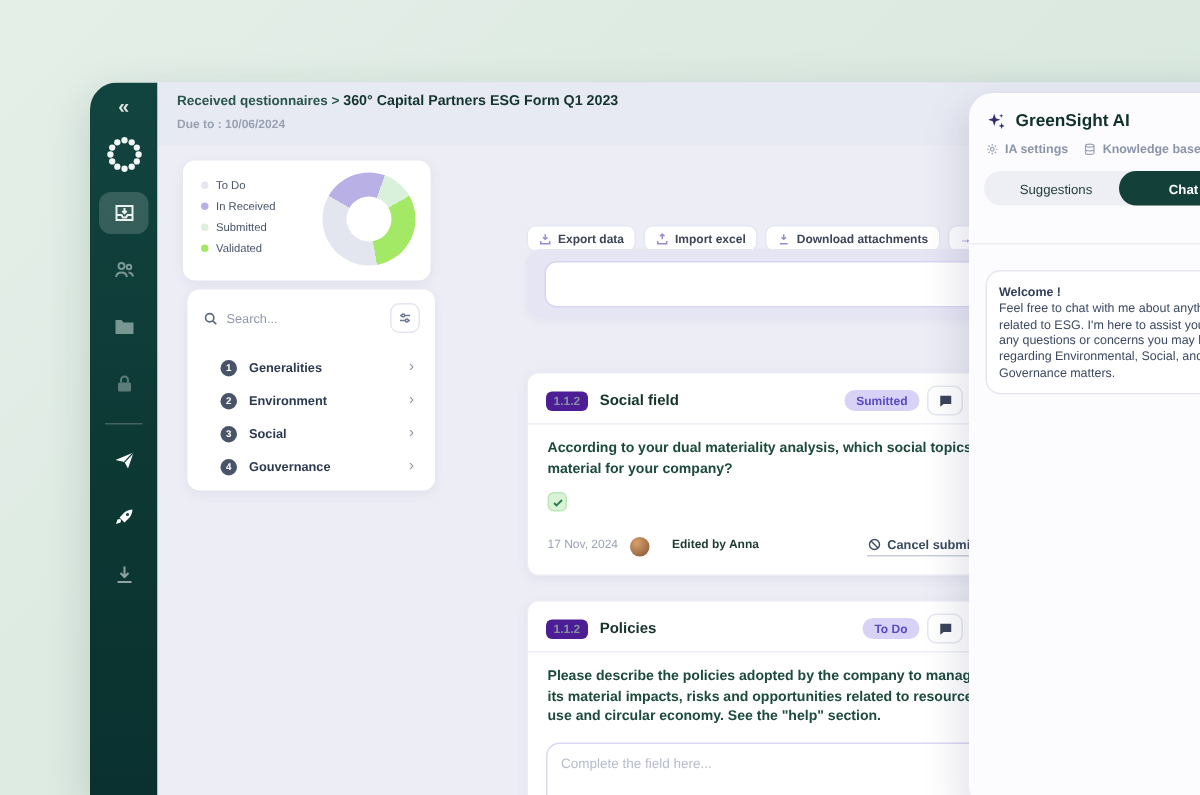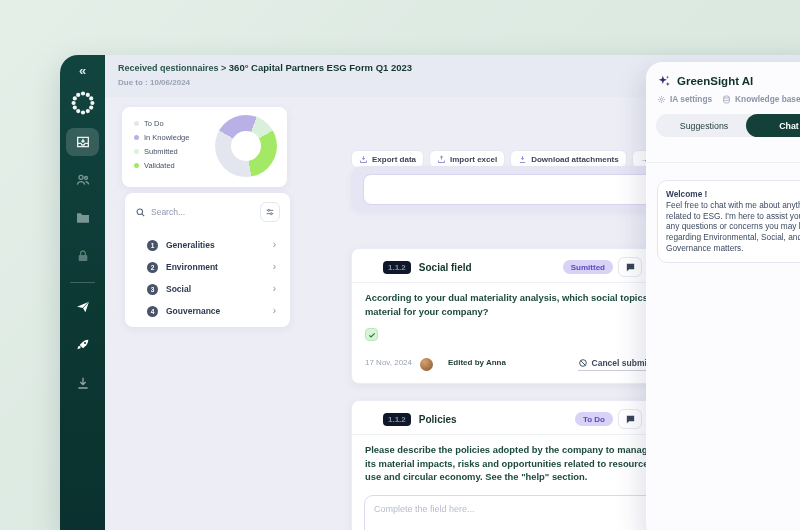--- a/index.html
+++ b/index.html
@@ -73,21 +73,21 @@
   .partial { left:246px; top:69px; width:331px; height:46px; background:#e5e5f4; border-radius:10px;
              position:absolute; box-shadow:0 2px 6px rgba(70,70,130,.05); }
   .partial .answerbox { position:absolute; left:12px; top:8px; right:12px; height:31px; background:#fff;
              border:1px solid #d9d4f1; border-radius:8px; }
 
   
   .qcard { left:246px; width:331px; border:1px solid #ececf6; }
   .social { top:151px; height:136px; }
   .policies { top:303px; height:192px; }
   .qhead { position:absolute; left:12px; right:10px; top:8px; height:20px; display:flex; align-items:center; }
-  .qcode { background:#0f172a; color:#8791a3; font-size:8px; font-weight:600; padding:2px 5px; border-radius:4px;margin-left:19px; }
+  .qcode { background:#4c1d95; color:#8791a3; font-size:8px; font-weight:600; padding:2px 5px; border-radius:4px; }
   .qtitle { margin-left:8px; font-size:10px; font-weight:800; color:#15332c; }
   .qstatus { margin-left:auto; background:#d9d2f7; color:#584ac1; font-size:8px; font-weight:700;
              padding:2.5px 8px; border-radius:9px; }
   .iconbtn { width:24px; height:20px; border:1px solid #e5e7f1; border-radius:6px; background:#fff;
              display:flex; align-items:center; justify-content:center; margin-left:5px; cursor:pointer; }
   .qdiv { position:absolute; left:0; right:0; top:33px; height:1px; background:#eef0f6; }
   .question { position:absolute; left:13px; top:42px; width:300px; font-size:9.4px; font-weight:bold;
               color:#1d4a3e; line-height:13.5px; }
   .opt { position:absolute; left:13px; display:flex; align-items:center; gap:8px; }
   .chk { width:13px; height:13px; border-radius:4px; background:#d8f3d5; border:1px solid #bce8b8;
@@ -206,21 +206,21 @@
   <div class="content">
 
     <div class="card overview">
       <div class="legend">
         <div class="lg-row">
           <span class="lg-dot" style="background: rgb(228, 230, 239);"></span>
           <span class="lg-lab">To Do</span>
         </div>
         <div class="lg-row">
           <span class="lg-dot" style="background: rgb(185, 177, 230);"></span>
-          <span class="lg-lab">In Knowledge</span>
+          <span class="lg-lab">In Received</span>
         </div>
         <div class="lg-row">
           <span class="lg-dot" style="background: rgb(217, 241, 218);"></span>
           <span class="lg-lab">Submitted</span>
         </div>
         <div class="lg-row">
           <span class="lg-dot" style="background: rgb(164, 233, 101);"></span>
           <span class="lg-lab">Validated</span>
         </div>
       </div>

